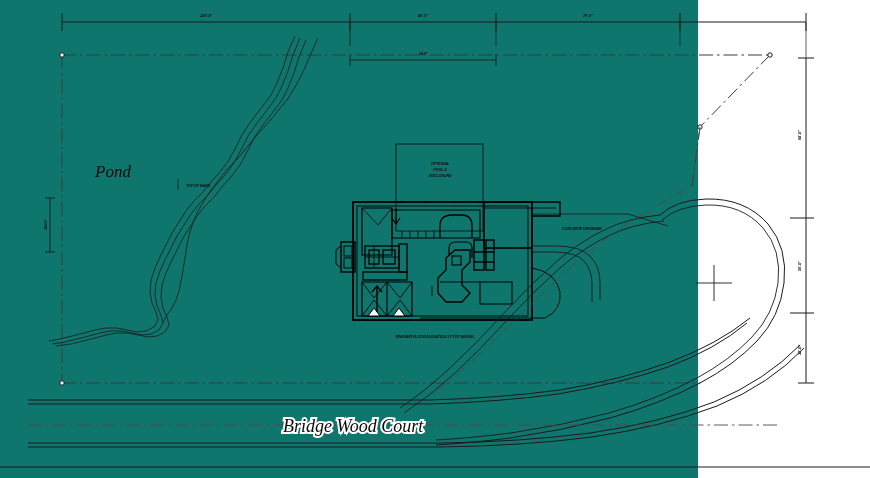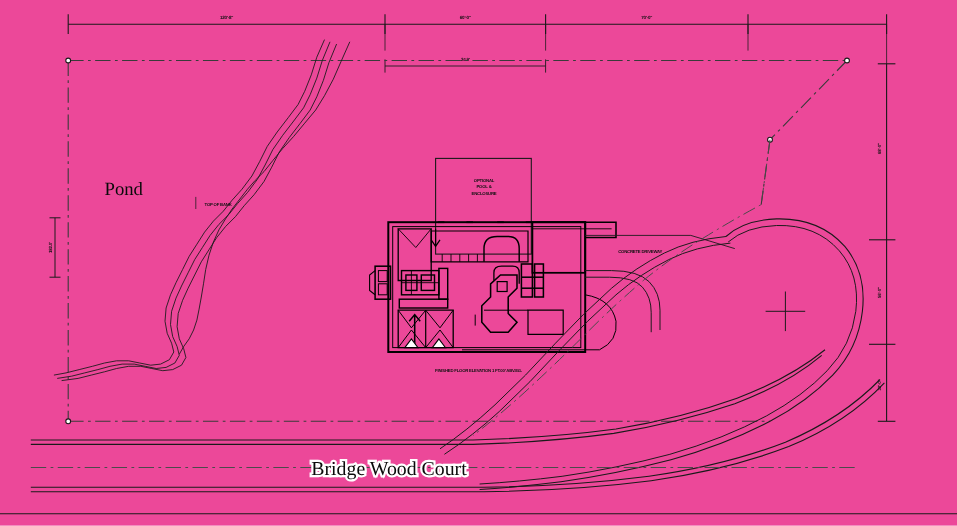--- a/index.html
+++ b/index.html
@@ -1,18 +1,18 @@
 <!DOCTYPE html>
 <html><head>
 <meta charset="utf-8">
 <style>
   html,body{margin:0;padding:0;background:#ffffff;}
   body{width:870px;height:478px;overflow:hidden;
        font-family:"Liberation Sans",sans-serif;color:#000;}
-  #sheet{position:relative;width:870px;height:478px;background:#ec4899;}
+  #sheet{position:relative;width:698px;height:478px;background:#0f766e;font-style:italic;}
   svg{display:block;}
   .lbl{font-family:"Liberation Sans",sans-serif;font-weight:bold;
        fill:#111;letter-spacing:-0.2px;}
   .tiny{font-size:4.1px;}
   .tiny2{font-size:3.9px;}
   .vtiny{font-size:4.1px;}
   .serif{font-family:"Liberation Serif",serif;fill:#0a0a0a;}
   .pond{font-size:17px;}
   .street{font-size:18px;}
 </style>

